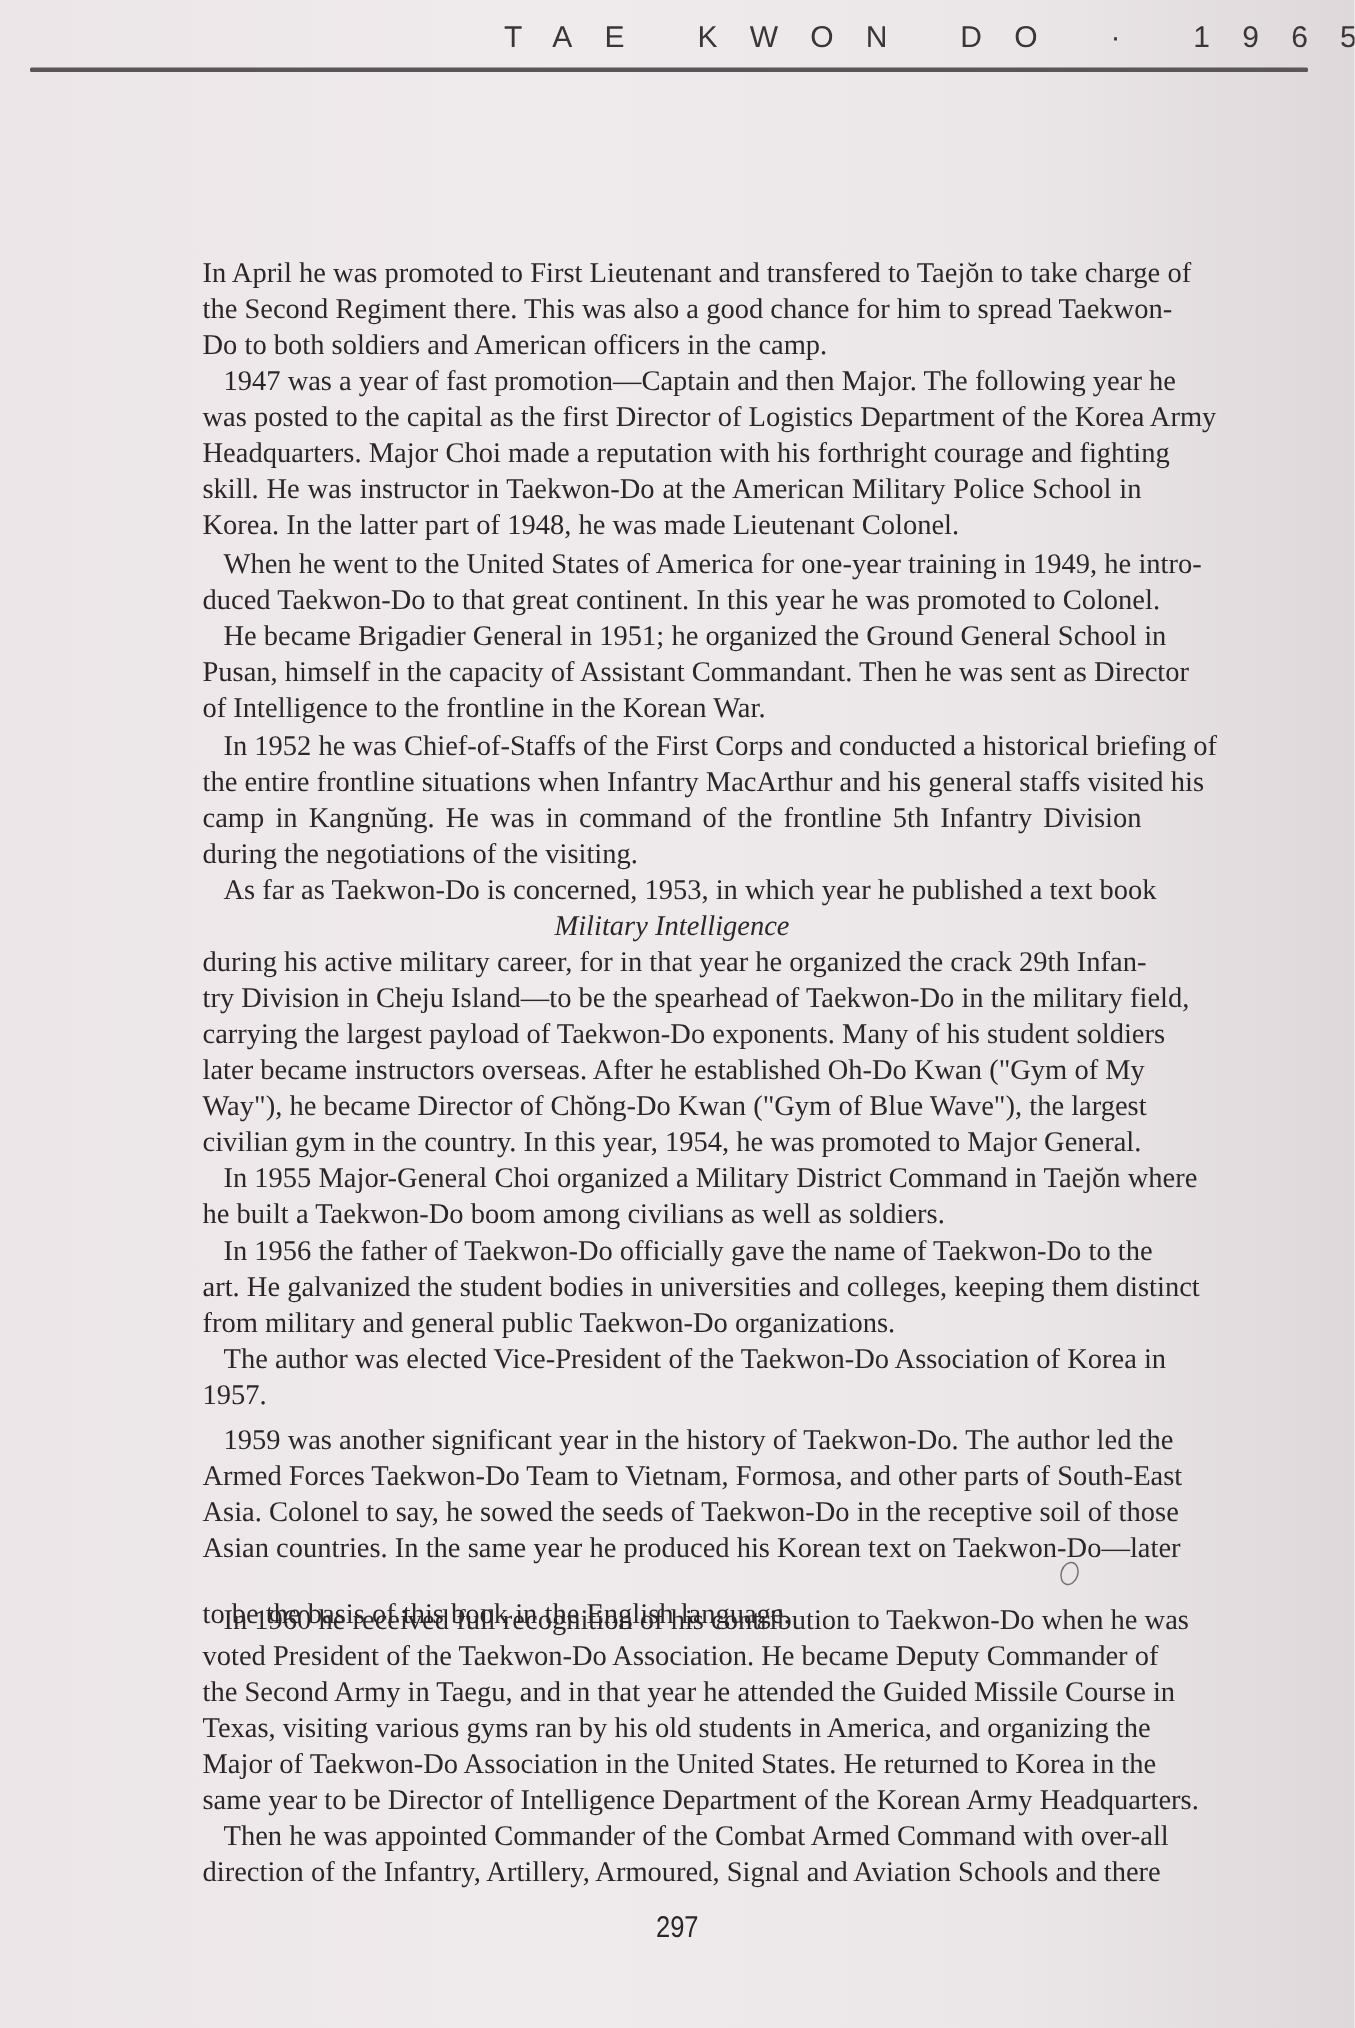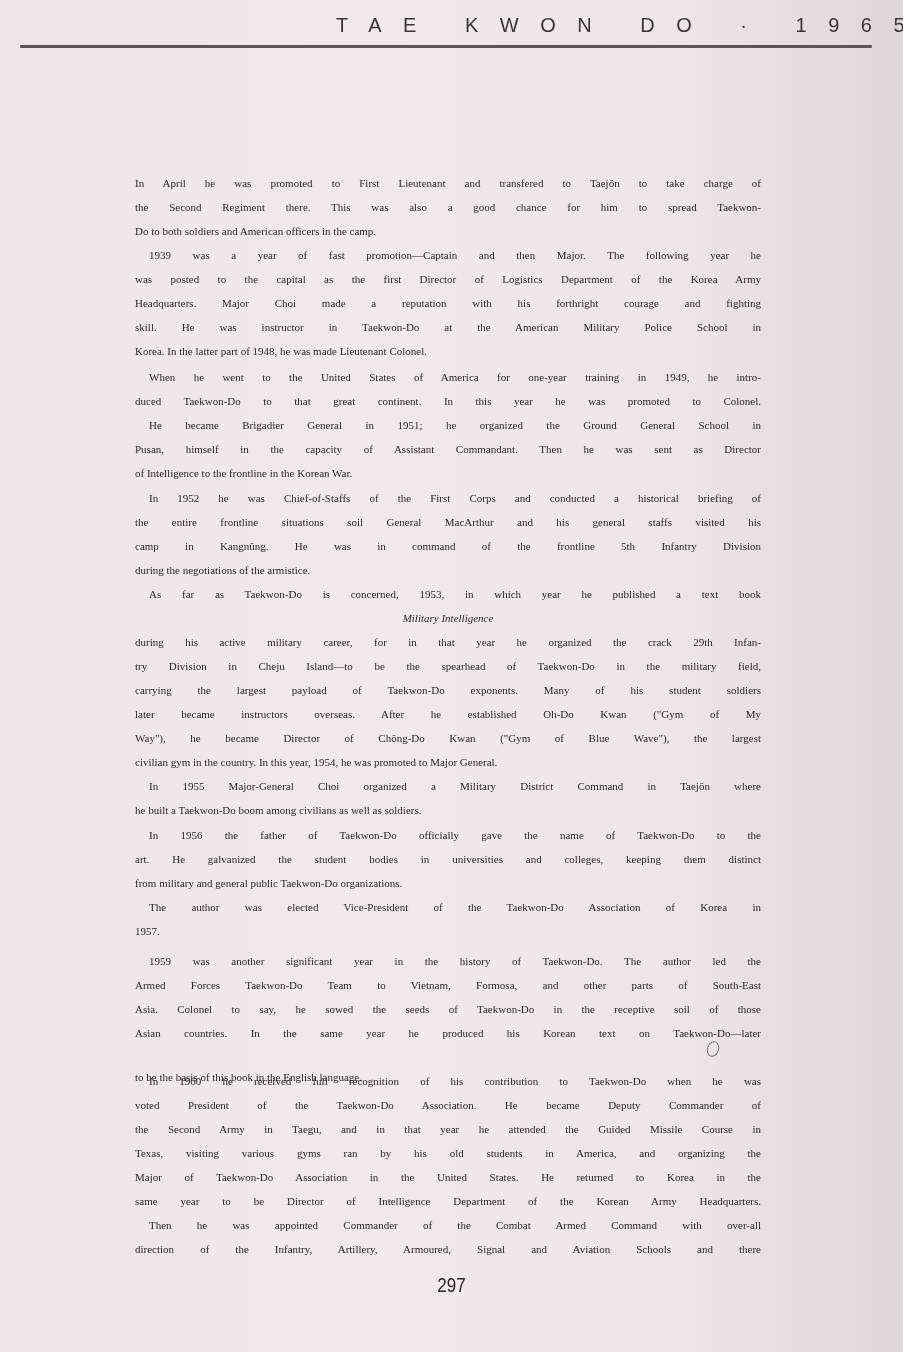--- a/index.html
+++ b/index.html
@@ -46,21 +46,21 @@
       position: absolute;
       left: 135px;
       top: 175px;
       width: 626px;
     }
     .line {
       position: absolute;
       left: 0;
       width: 626px;
       font-family: "Liberation Serif", serif;
-      font-size: 11px;
+      font-size: 19px;
       line-height: 16px;
       white-space: nowrap;
       text-align: justify;
       text-align-last: justify;
       color: #2b2728;
     }
     .line.indent {
       left: 14px;
       width: 612px;
     }
@@ -99,37 +99,37 @@
 <div class="page-header">
   <div class="running-head">TAE KWON DO · 1965</div>
   <div class="header-rule"></div>
 </div>
 
 <div class="body-text">
   <div class="line" style="top:0px">In April he was promoted to First Lieutenant and transfered to Taejŏn to take charge of</div>
   <div class="line" style="top:24px">the Second Regiment there. This was also a good chance for him to spread Taekwon-</div>
   <div class="line last" style="top:48px">Do to both soldiers and American officers in the camp.</div>
 
-  <div class="line indent" style="top:72px">1939 was a year of fast promotion—Captain and then Major. The following year he</div>
+  <div class="line indent" style="top:72px">1947 was a year of fast promotion—Captain and then Major. The following year he</div>
   <div class="line" style="top:96px">was posted to the capital as the first Director of Logistics Department of the Korea Army</div>
   <div class="line" style="top:120px">Headquarters. Major Choi made a reputation with his forthright courage and fighting</div>
   <div class="line" style="top:144px">skill. He was instructor in Taekwon-Do at the American Military Police School in</div>
   <div class="line last" style="top:168px">Korea. In the latter part of 1948, he was made Lieutenant Colonel.</div>
 
   <div class="line indent" style="top:194px">When he went to the United States of America for one-year training in 1949, he intro-</div>
   <div class="line" style="top:218px">duced Taekwon-Do to that great continent. In this year he was promoted to Colonel.</div>
 
   <div class="line indent" style="top:242px">He became Brigadier General in 1951; he organized the Ground General School in</div>
   <div class="line" style="top:266px">Pusan, himself in the capacity of Assistant Commandant. Then he was sent as Director</div>
   <div class="line last" style="top:290px">of Intelligence to the frontline in the Korean War.</div>
 
   <div class="line indent" style="top:315px">In 1952 he was Chief-of-Staffs of the First Corps and conducted a historical briefing of</div>
-  <div class="line" style="top:339px">the entire frontline situations soil General MacArthur and his general staffs visited his</div>
+  <div class="line" style="top:339px">the entire frontline situations when Infantry MacArthur and his general staffs visited his</div>
   <div class="line" style="top:363px">camp in Kangnŭng. He was in command of the frontline 5th Infantry Division</div>
-  <div class="line last" style="top:387px">during the negotiations of the armistice.</div>
+  <div class="line last" style="top:387px">during the negotiations of the visiting.</div>
 
   <div class="line indent" style="top:411px">As far as Taekwon-Do is concerned, 1953, in which year he published a text book</div>
   <div class="line" style="top:435px; text-align-last:left; display:flex; justify-content:center;">
     <span class="italic">Military Intelligence</span>
   </div>
   <div class="line" style="top:459px">during his active military career, for in that year he organized the crack 29th Infan-</div>
   <div class="line" style="top:483px">try Division in Cheju Island—to be the spearhead of Taekwon-Do in the military field,</div>
   <div class="line" style="top:507px">carrying the largest payload of Taekwon-Do exponents. Many of his student soldiers</div>
   <div class="line" style="top:531px">later became instructors overseas. After he established Oh-Do Kwan ("Gym of My</div>
   <div class="line" style="top:555px">Way"), he became Director of Chŏng-Do Kwan ("Gym of Blue Wave"), the largest</div>

